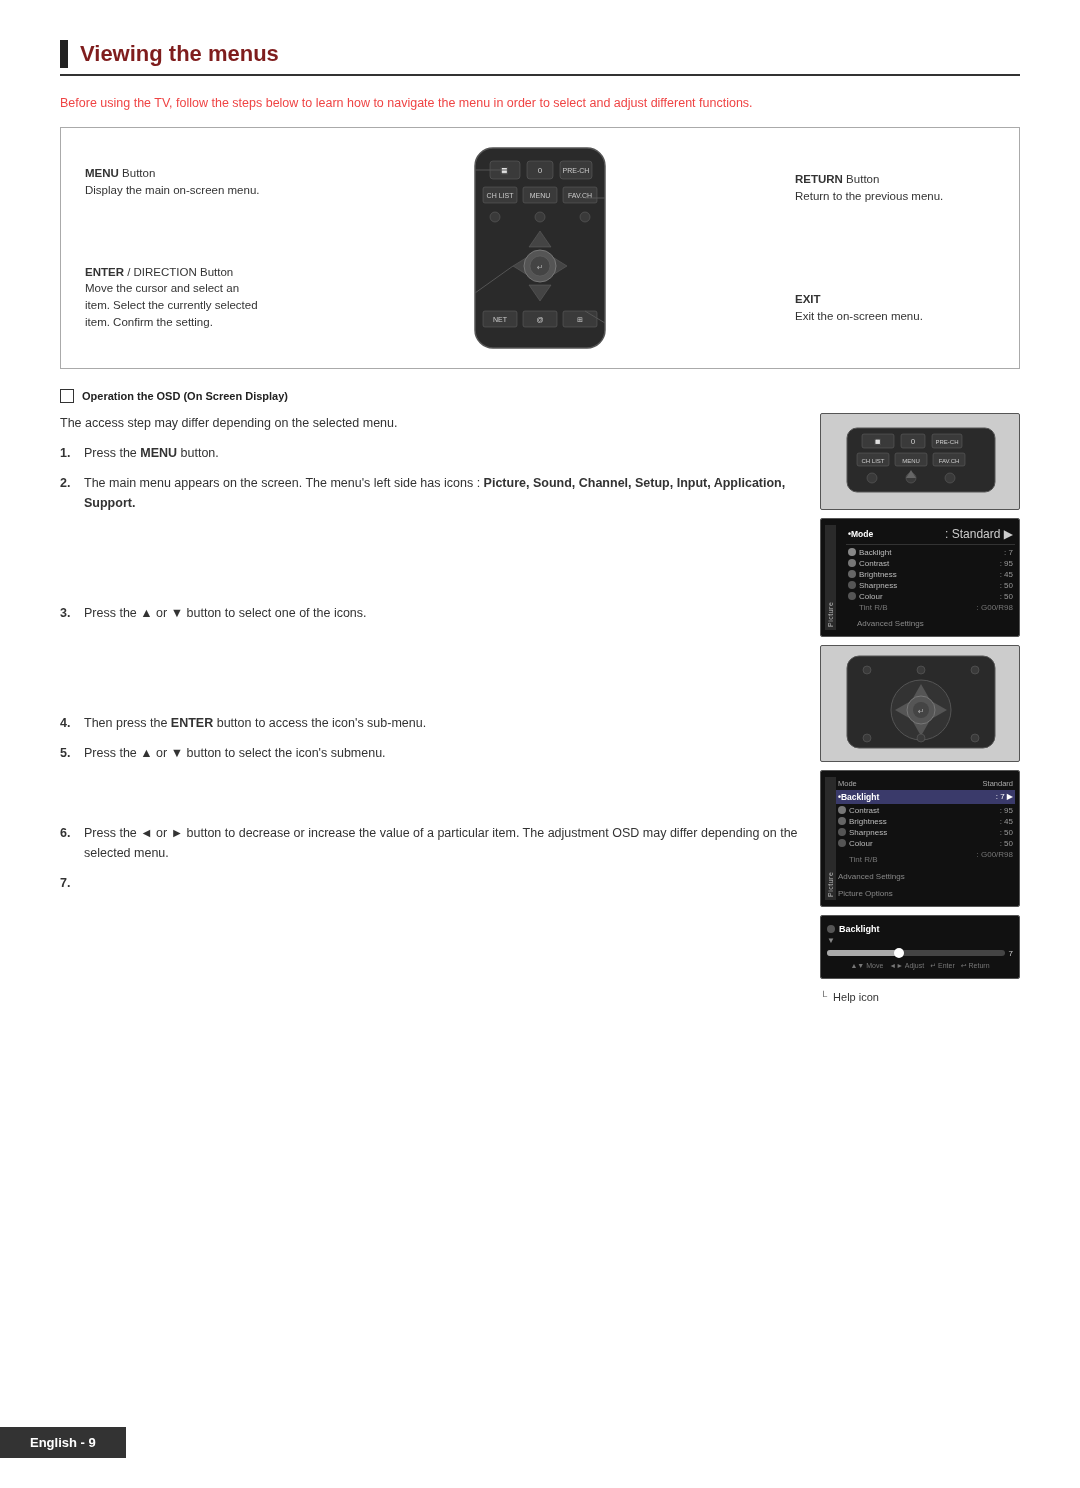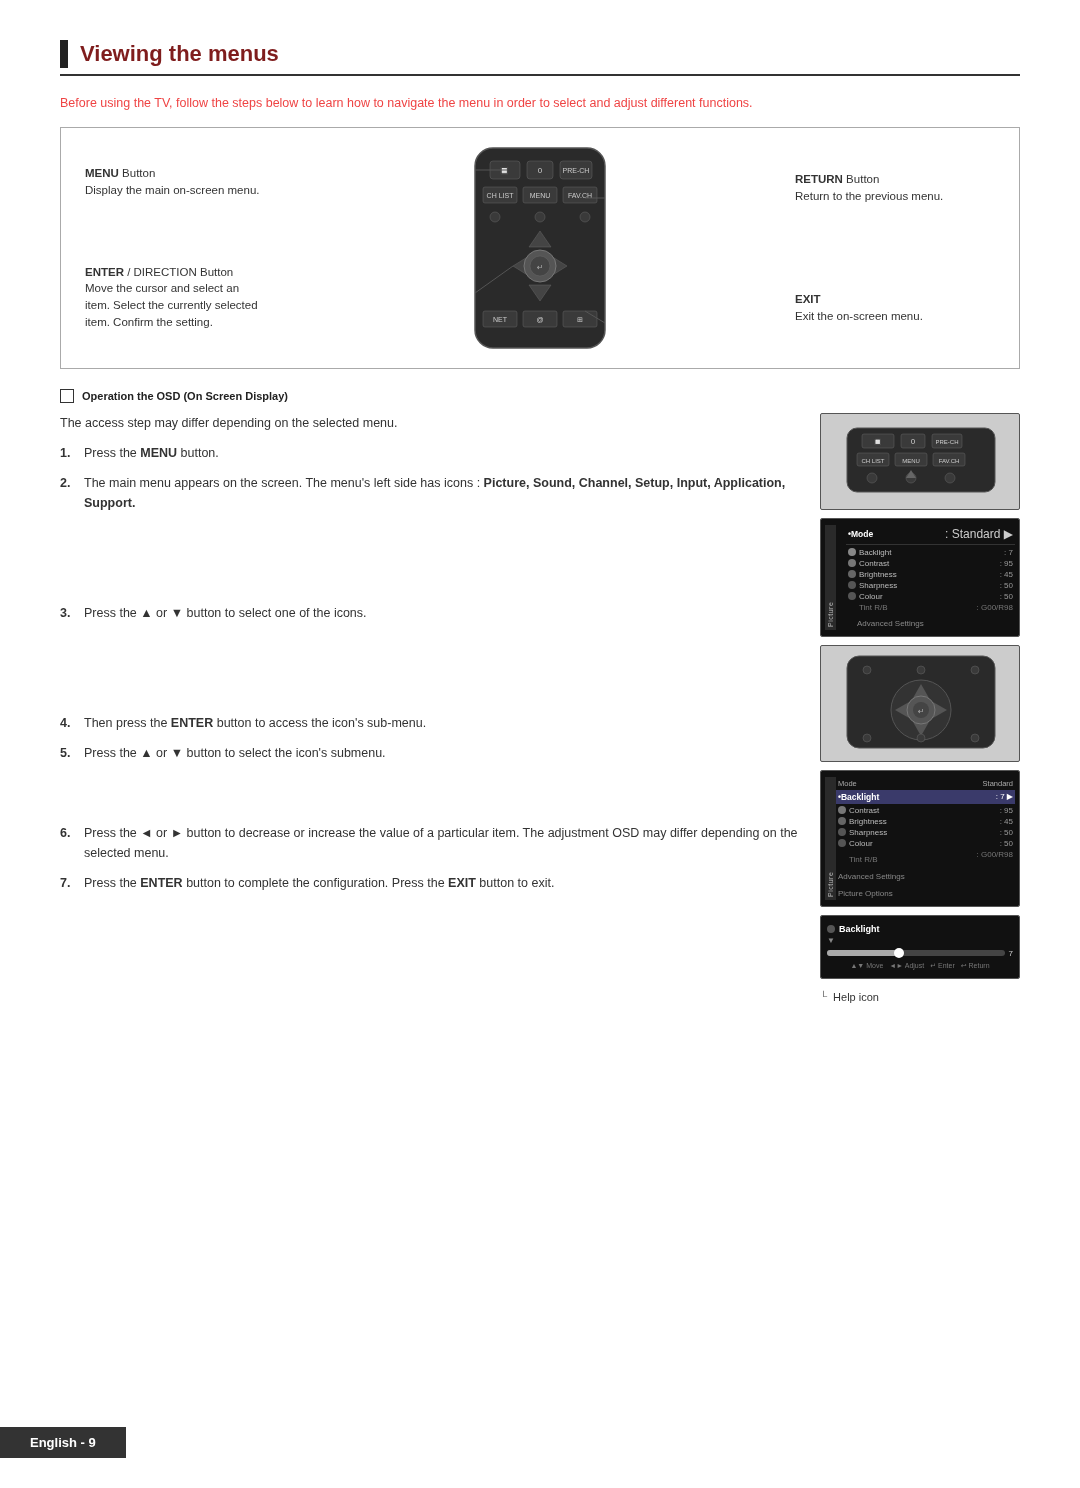--- a/index.html
+++ b/index.html
@@ -342,21 +342,20 @@
 
         <div style="height: 50px;"></div>
 
         <div class="numbered-step">
           <span class="num">6.</span>
           <span>Press the ◄ or ► button to decrease or increase the value of a particular item. The adjustment OSD may differ depending on the selected menu.</span>
         </div>
 
         <div class="numbered-step">
           <span class="num">7.</span>
-          <span>Press the <strong>ENTER</strong> button to complete the configuration. Press the <strong>EXIT</strong> button to exit.</span>
         </div>
       </div>
 
       <div class="sidebar-screenshots">
 
         <div class="screenshot-box" style="background:#ccc; padding:6px;">
           <svg width="188" height="80" viewBox="0 0 188 80">
             <rect x="0" y="0" width="188" height="80" fill="#ccc"></rect>
             <rect x="20" y="8" width="148" height="64" rx="10" fill="#2a2a2a" stroke="#555" stroke-width="1"></rect>
             <rect x="35" y="14" width="32" height="14" rx="2" fill="#3a3a3a" stroke="#666" stroke-width="0.5"></rect>

